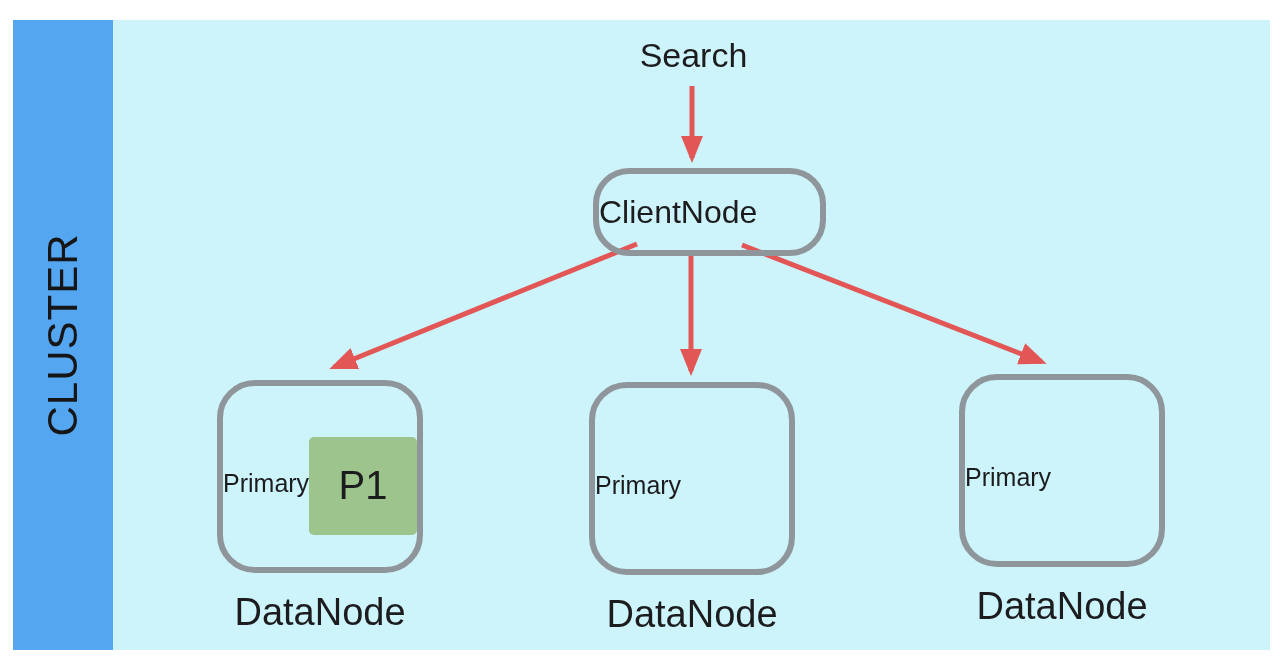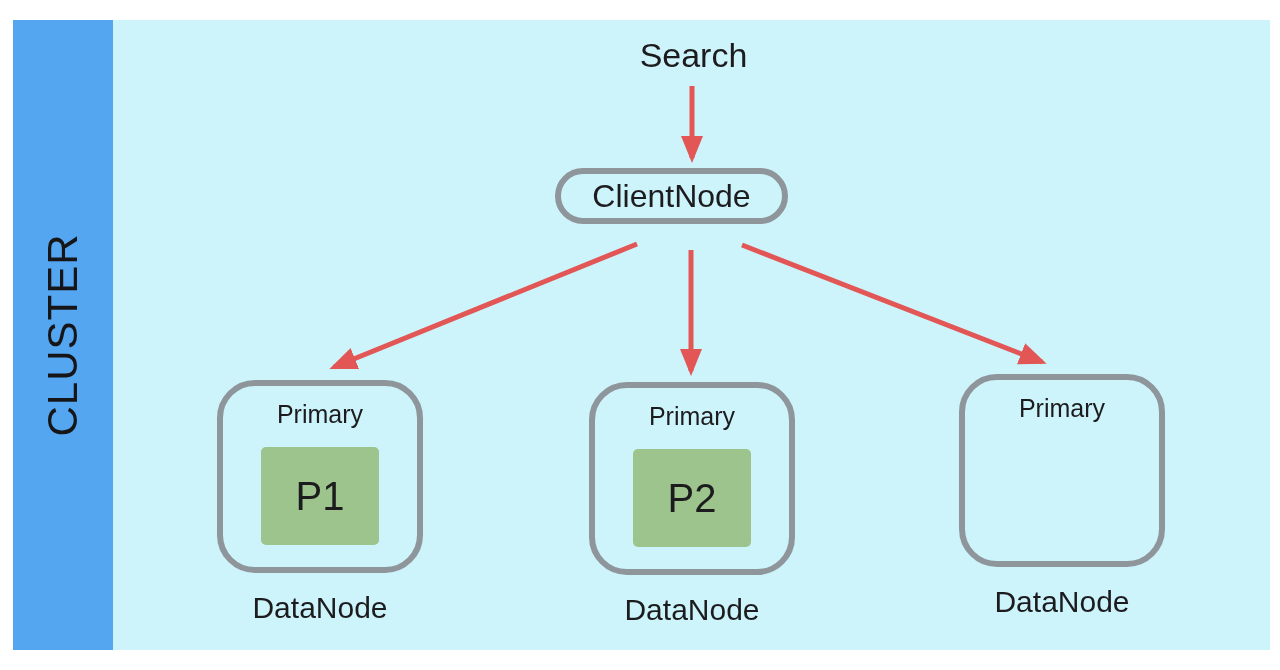--- a/index.html
+++ b/index.html
@@ -23,40 +23,40 @@
   .cluster-sidebar{position:absolute;left:13px;top:20px;width:100px;height:630px;
     background:var(--sidebar-blue);display:flex;align-items:center;justify-content:center;}
   .cluster-label{transform:rotate(-90deg);white-space:nowrap;
     font-size:42px;font-weight:300;letter-spacing:1px;color:#161618;}
 
   
   .search-label{position:absolute;left:577px;top:36px;width:233px;text-align:center;
     font-size:34px;font-weight:300;}
 
   
-  .client-node{position:absolute;left:555px;top:168px;width:233px;height:56px;
+  .client-node{position:absolute;left:593px;top:168px;width:233px;height:88px;
     border:6px solid var(--border-gray);border-radius:36px;
-    display:flex;align-items:center;justify-content:center;}
+    display:flex;align-items:center;}
   .client-node-label{font-size:32px;font-weight:300;}
 
   
   .arrows{position:absolute;left:0;top:0;width:1280px;height:670px;pointer-events:none;}
 
   
   .data-node-group{position:absolute;width:206px;display:flex;flex-direction:column;align-items:center;}
   .dn-left{left:217px;top:380px;}
   .dn-mid{left:589px;top:382px;}
   .dn-right{left:959px;top:374px;}
   .node-box{width:206px;height:193px;border:6px solid var(--border-gray);border-radius:38px;
-    display:flex;flex-direction:column;align-items:center;}
+    display:flex;flex-direction:row;align-items:center;}
   .role-label{margin-top:14px;font-size:25px;font-weight:300;}
   .shard-box{margin-top:18px;width:118px;height:98px;background:var(--shard-green);
     border-radius:5px;display:flex;align-items:center;justify-content:center;}
   .shard-label{font-size:40px;font-weight:300;}
-  .node-label{margin-top:18px;font-size:30px;font-weight:300;white-space:nowrap;}
+  .node-label{margin-top:18px;font-size:38px;font-weight:300;white-space:nowrap;}
 </style>
 </head>
 <body>
 
 <div class="canvas">
 
   <div class="cluster-panel"></div>
 
   <div class="cluster-sidebar">
     <span class="cluster-label">CLUSTER</span>
@@ -86,23 +86,20 @@
       <div class="shard-box">
         <span class="shard-label">P1</span>
       </div>
     </div>
     <span class="node-label">DataNode</span>
   </div>
 
   <div class="data-node-group dn-mid">
     <div class="node-box">
       <span class="role-label">Primary</span>
-      <div class="shard-box">
-        <span class="shard-label">P2</span>
-      </div>
     </div>
     <span class="node-label">DataNode</span>
   </div>
 
   <div class="data-node-group dn-right">
     <div class="node-box">
       <span class="role-label">Primary</span>
     </div>
     <span class="node-label">DataNode</span>
   </div>

